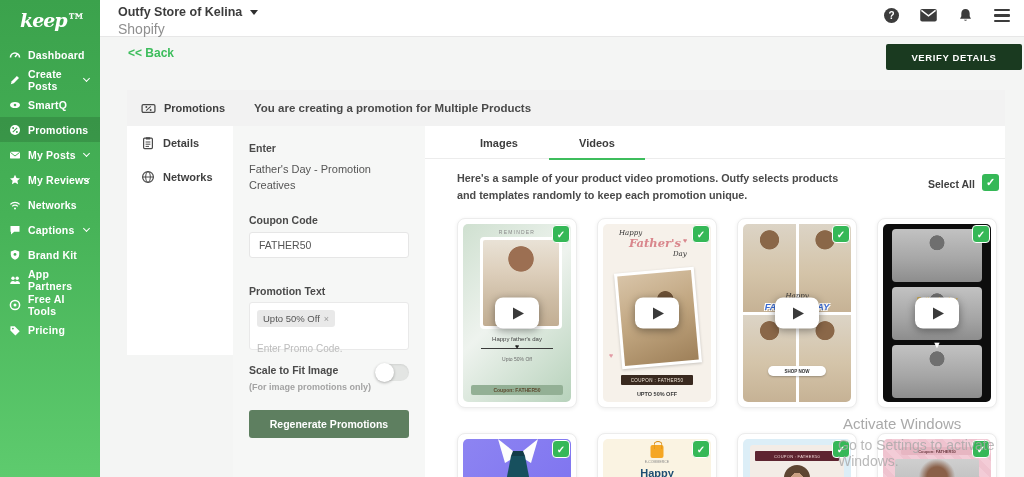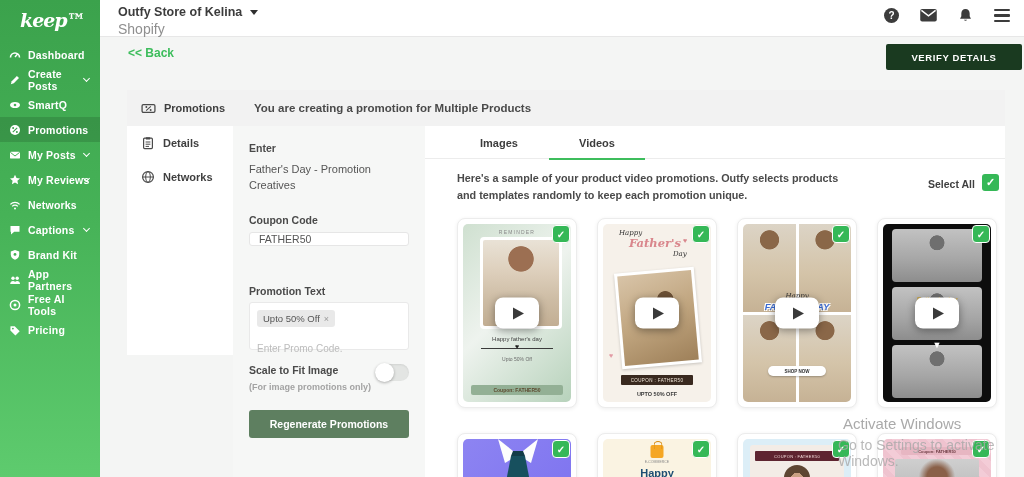--- a/index.html
+++ b/index.html
@@ -44,21 +44,21 @@
     font-size:11.5px; font-weight:700; color:#4a4a4a; }
   .wnav-col { position:absolute; left:127px; top:126px; width:106px; height:229px; background:#fff; z-index:2; }
   .wnav-item { display:flex; align-items:center; height:34px; padding-left:14px; gap:8px;
     font-size:11px; font-weight:700; color:#3f3f3f; cursor:pointer; }
   .wnav-item.in-strip { position:absolute; left:0; top:0; width:106px; height:36px; }
 
   .form-panel { position:absolute; left:233px; top:126px; width:192px; height:351px;
     background:#f6f7f6; z-index:2; }
   .flabel { position:absolute; left:16px; font-size:10.5px; font-weight:700; color:#4a4a4a; }
   .fvalue { position:absolute; left:16px; font-size:11px; color:#555; line-height:1.45; width:160px; }
-  .finput { position:absolute; left:16px; width:160px; height:14px; background:#fff;
+  .finput { position:absolute; left:16px; width:160px; height:26px; background:#fff;
     border:1px solid #e6e6e6; border-radius:3px; font-size:10.5px; color:#555;
     padding-left:9px; font-family:"Liberation Sans",sans-serif; }
   .promo-box { position:absolute; left:16px; top:176px; width:160px; height:48px; background:#fff;
     border:1px solid #e9e9e9; border-radius:3px; padding:5px 7px; }
   .tag-pill { display:inline-flex; align-items:center; gap:4px; background:#e9e9e9; border-radius:3px;
     font-size:9.5px; color:#555; padding:3px 6px; }
   .tag-x { color:#9a9a9a; font-size:9px; cursor:pointer; }
   .promo-ph { margin-top:16px; font-size:10px; color:#bcbcbc; }
   .toggle { position:absolute; left:142px; top:238px; width:34px; height:17px; background:#e3e5e3;
     border-radius:9px; cursor:pointer; box-shadow:inset 0 1px 2px rgba(0,0,0,.08); }

